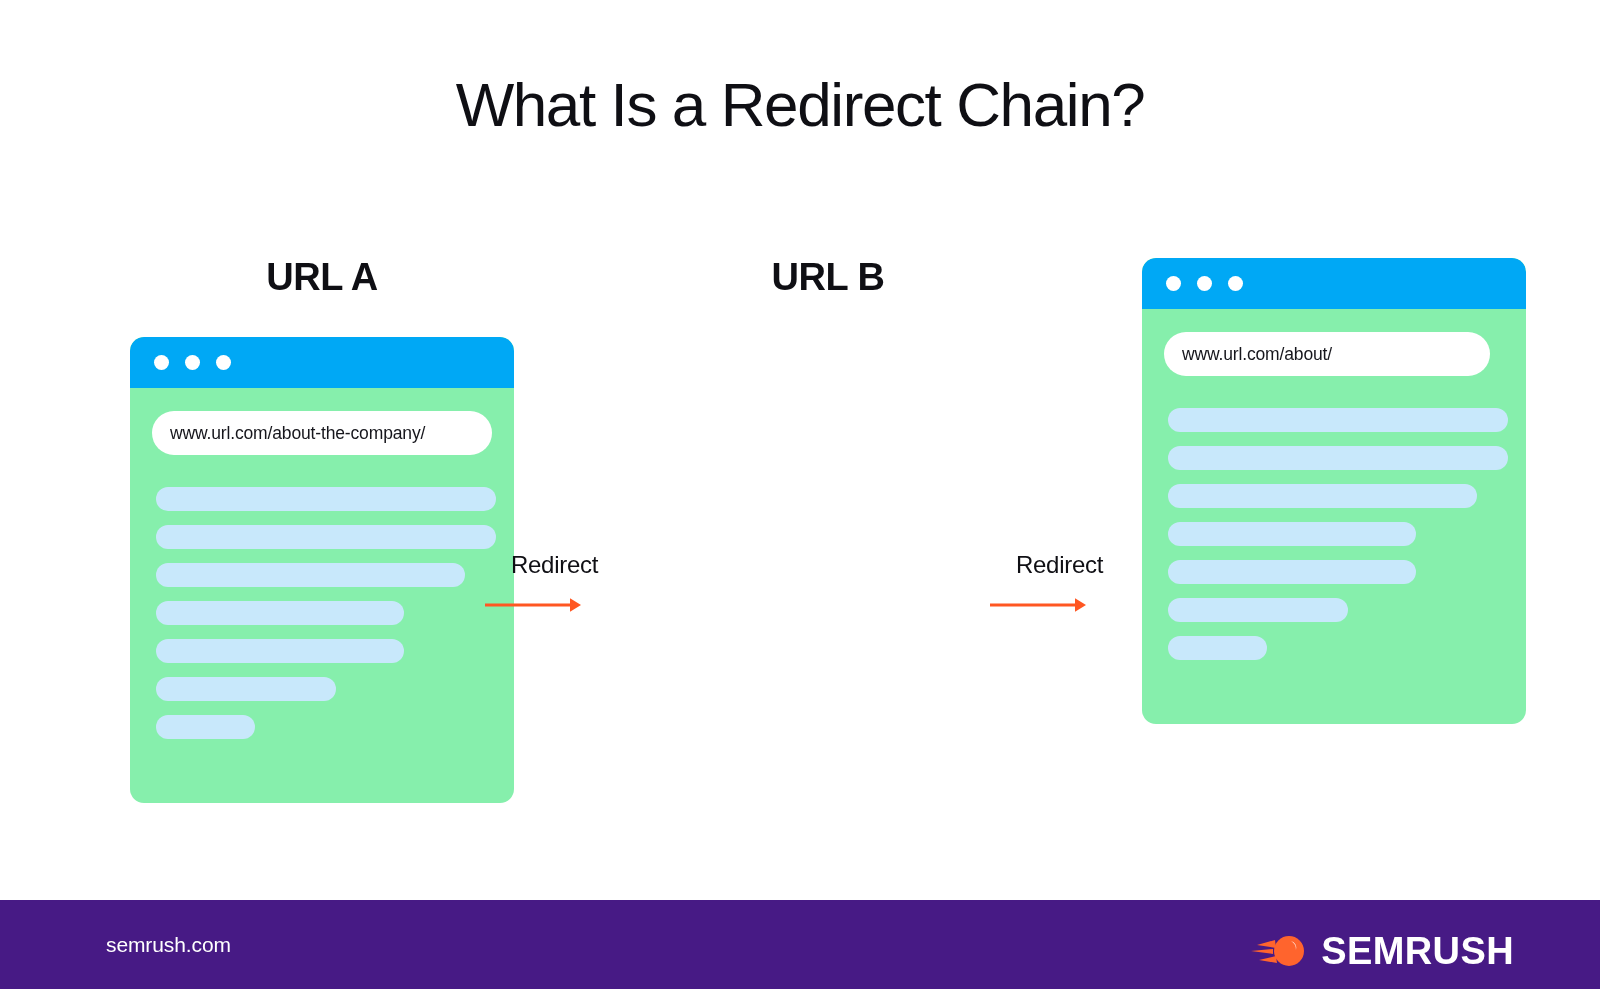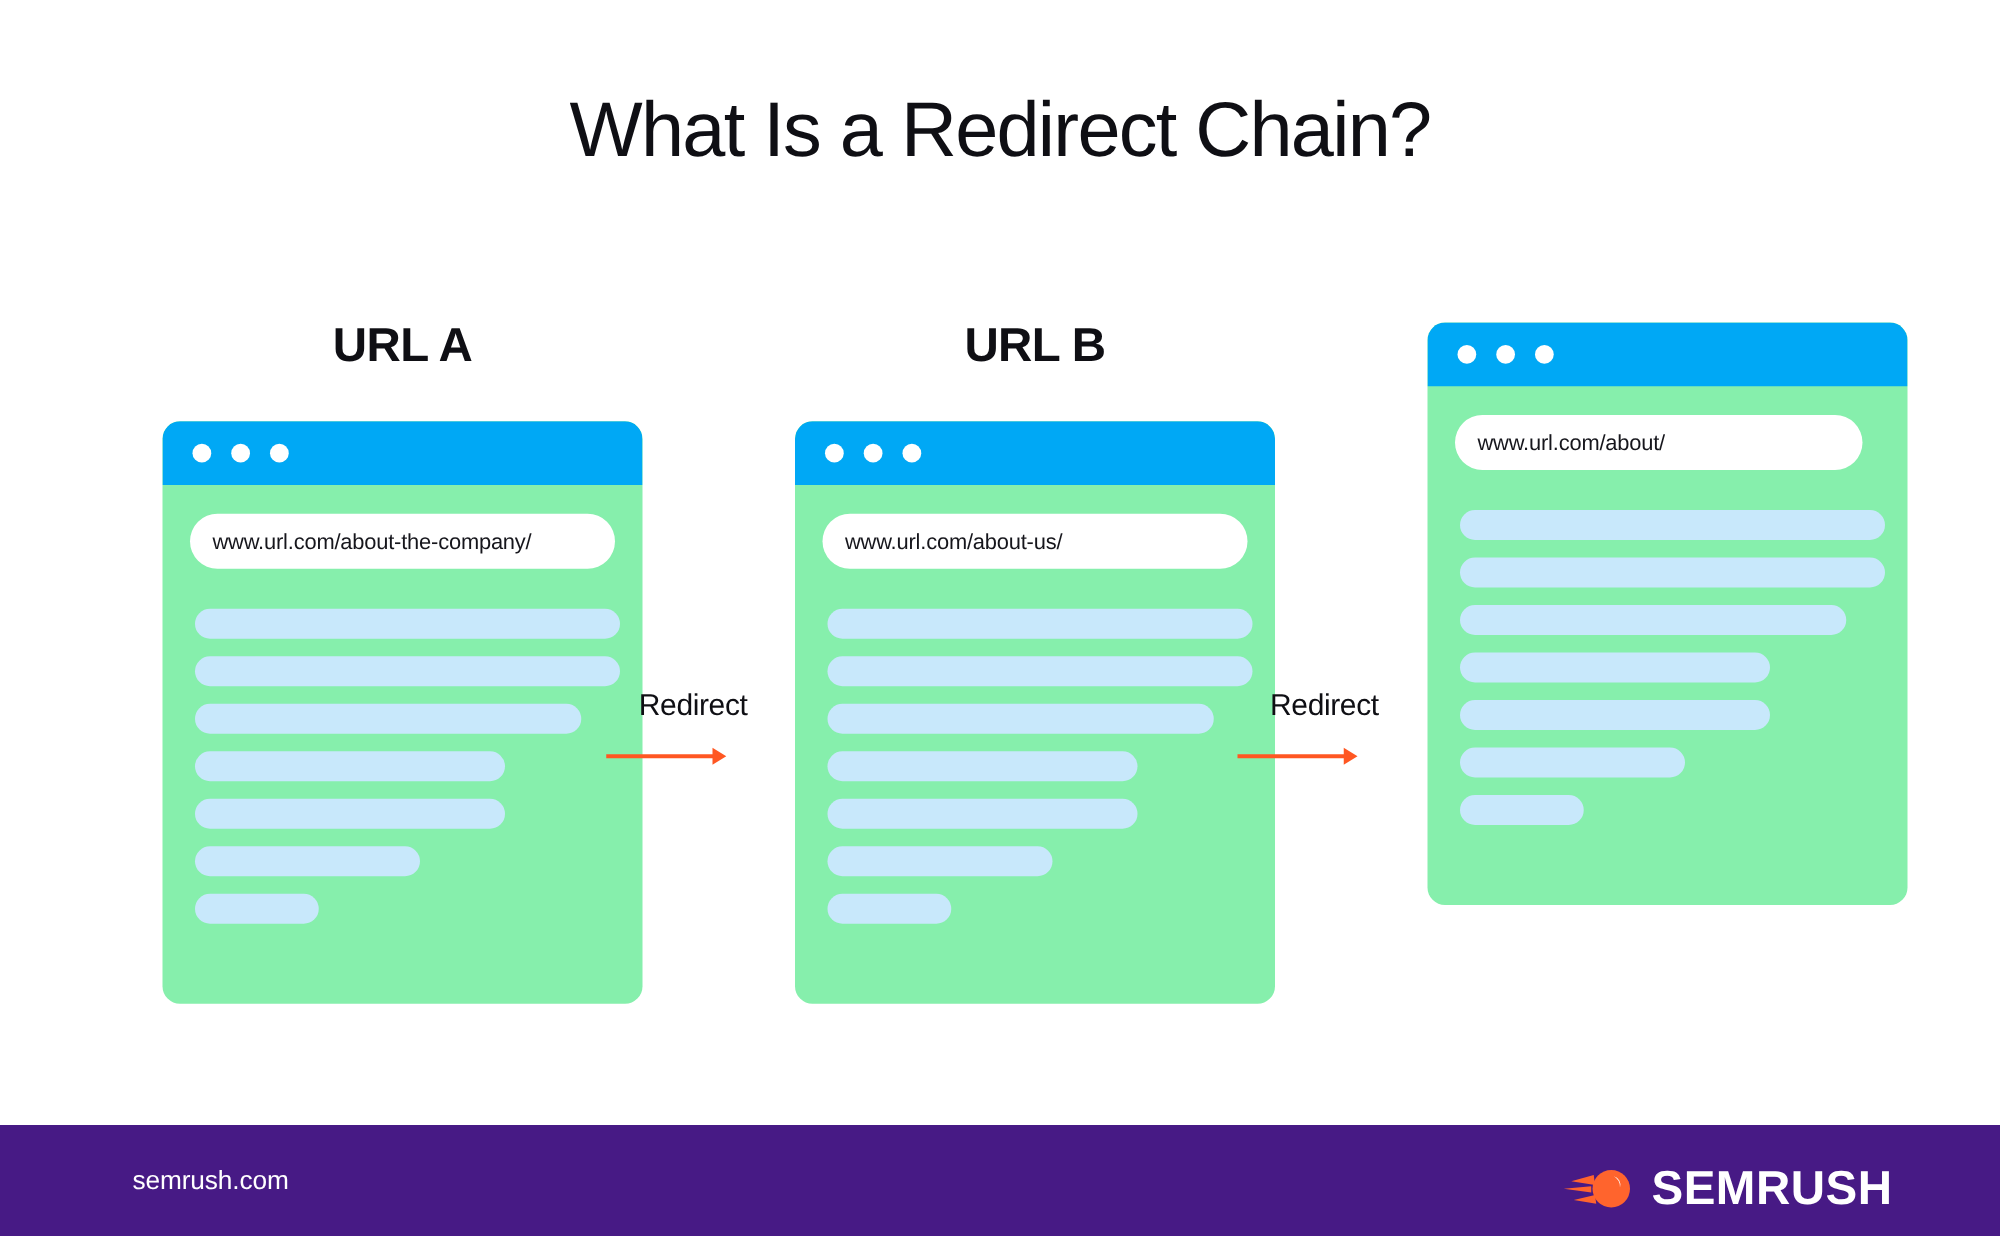--- a/index.html
+++ b/index.html
@@ -204,39 +204,20 @@
         <div class="skeleton-line" style="width:73%"></div>
         <div class="skeleton-line" style="width:73%"></div>
         <div class="skeleton-line" style="width:53%"></div>
         <div class="skeleton-line" style="width:29%"></div>
       </div>
     </div>
   </div>
 
   <div class="card-col col-1">
     <div class="card-heading">URL B</div>
-    <div class="browser-card">
-      <div class="browser-bar">
-        <span class="dot"></span>
-        <span class="dot"></span>
-        <span class="dot"></span>
-      </div>
-      <div class="url-pill">
-        <span class="url-text">www.url.com/about-us/</span>
-      </div>
-      <div class="skeleton-wrap">
-        <div class="skeleton-line" style="width:100%"></div>
-        <div class="skeleton-line" style="width:100%"></div>
-        <div class="skeleton-line" style="width:91%"></div>
-        <div class="skeleton-line" style="width:73%"></div>
-        <div class="skeleton-line" style="width:73%"></div>
-        <div class="skeleton-line" style="width:53%"></div>
-        <div class="skeleton-line" style="width:29%"></div>
-      </div>
-    </div>
   </div>
 
   <div class="card-col col-2">
     <div class="browser-card">
       <div class="browser-bar">
         <span class="dot"></span>
         <span class="dot"></span>
         <span class="dot"></span>
       </div>
       <div class="url-pill narrow">

